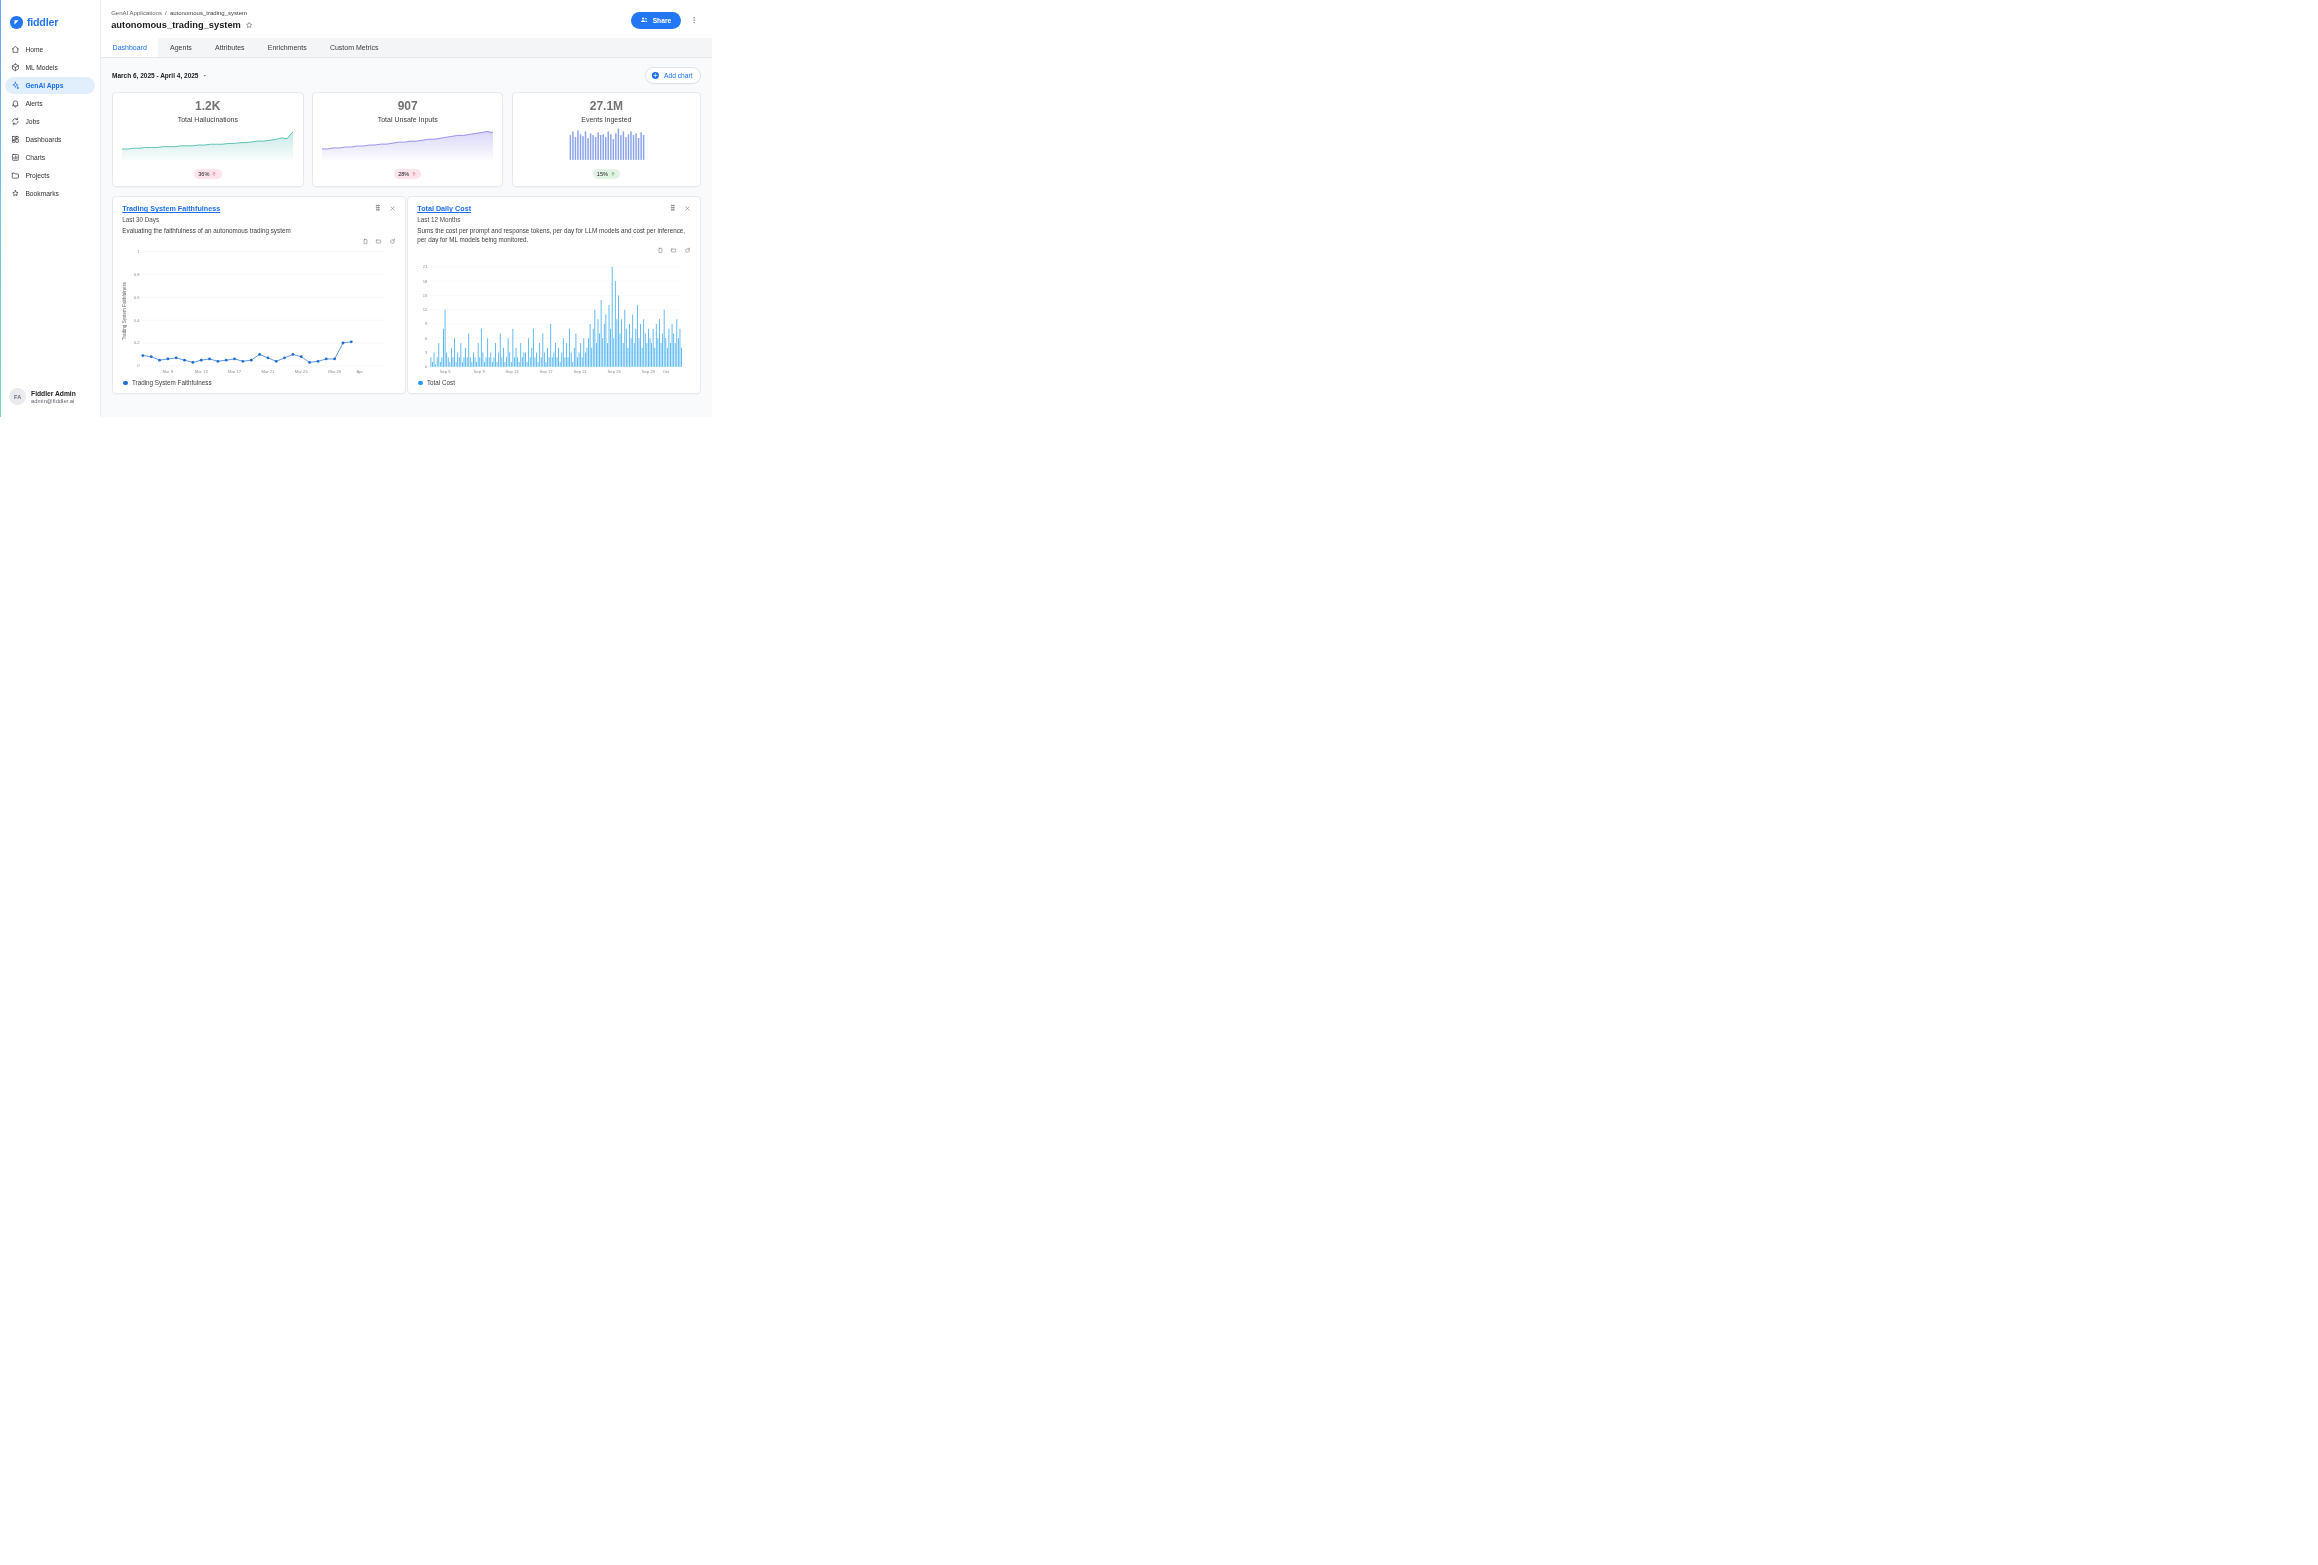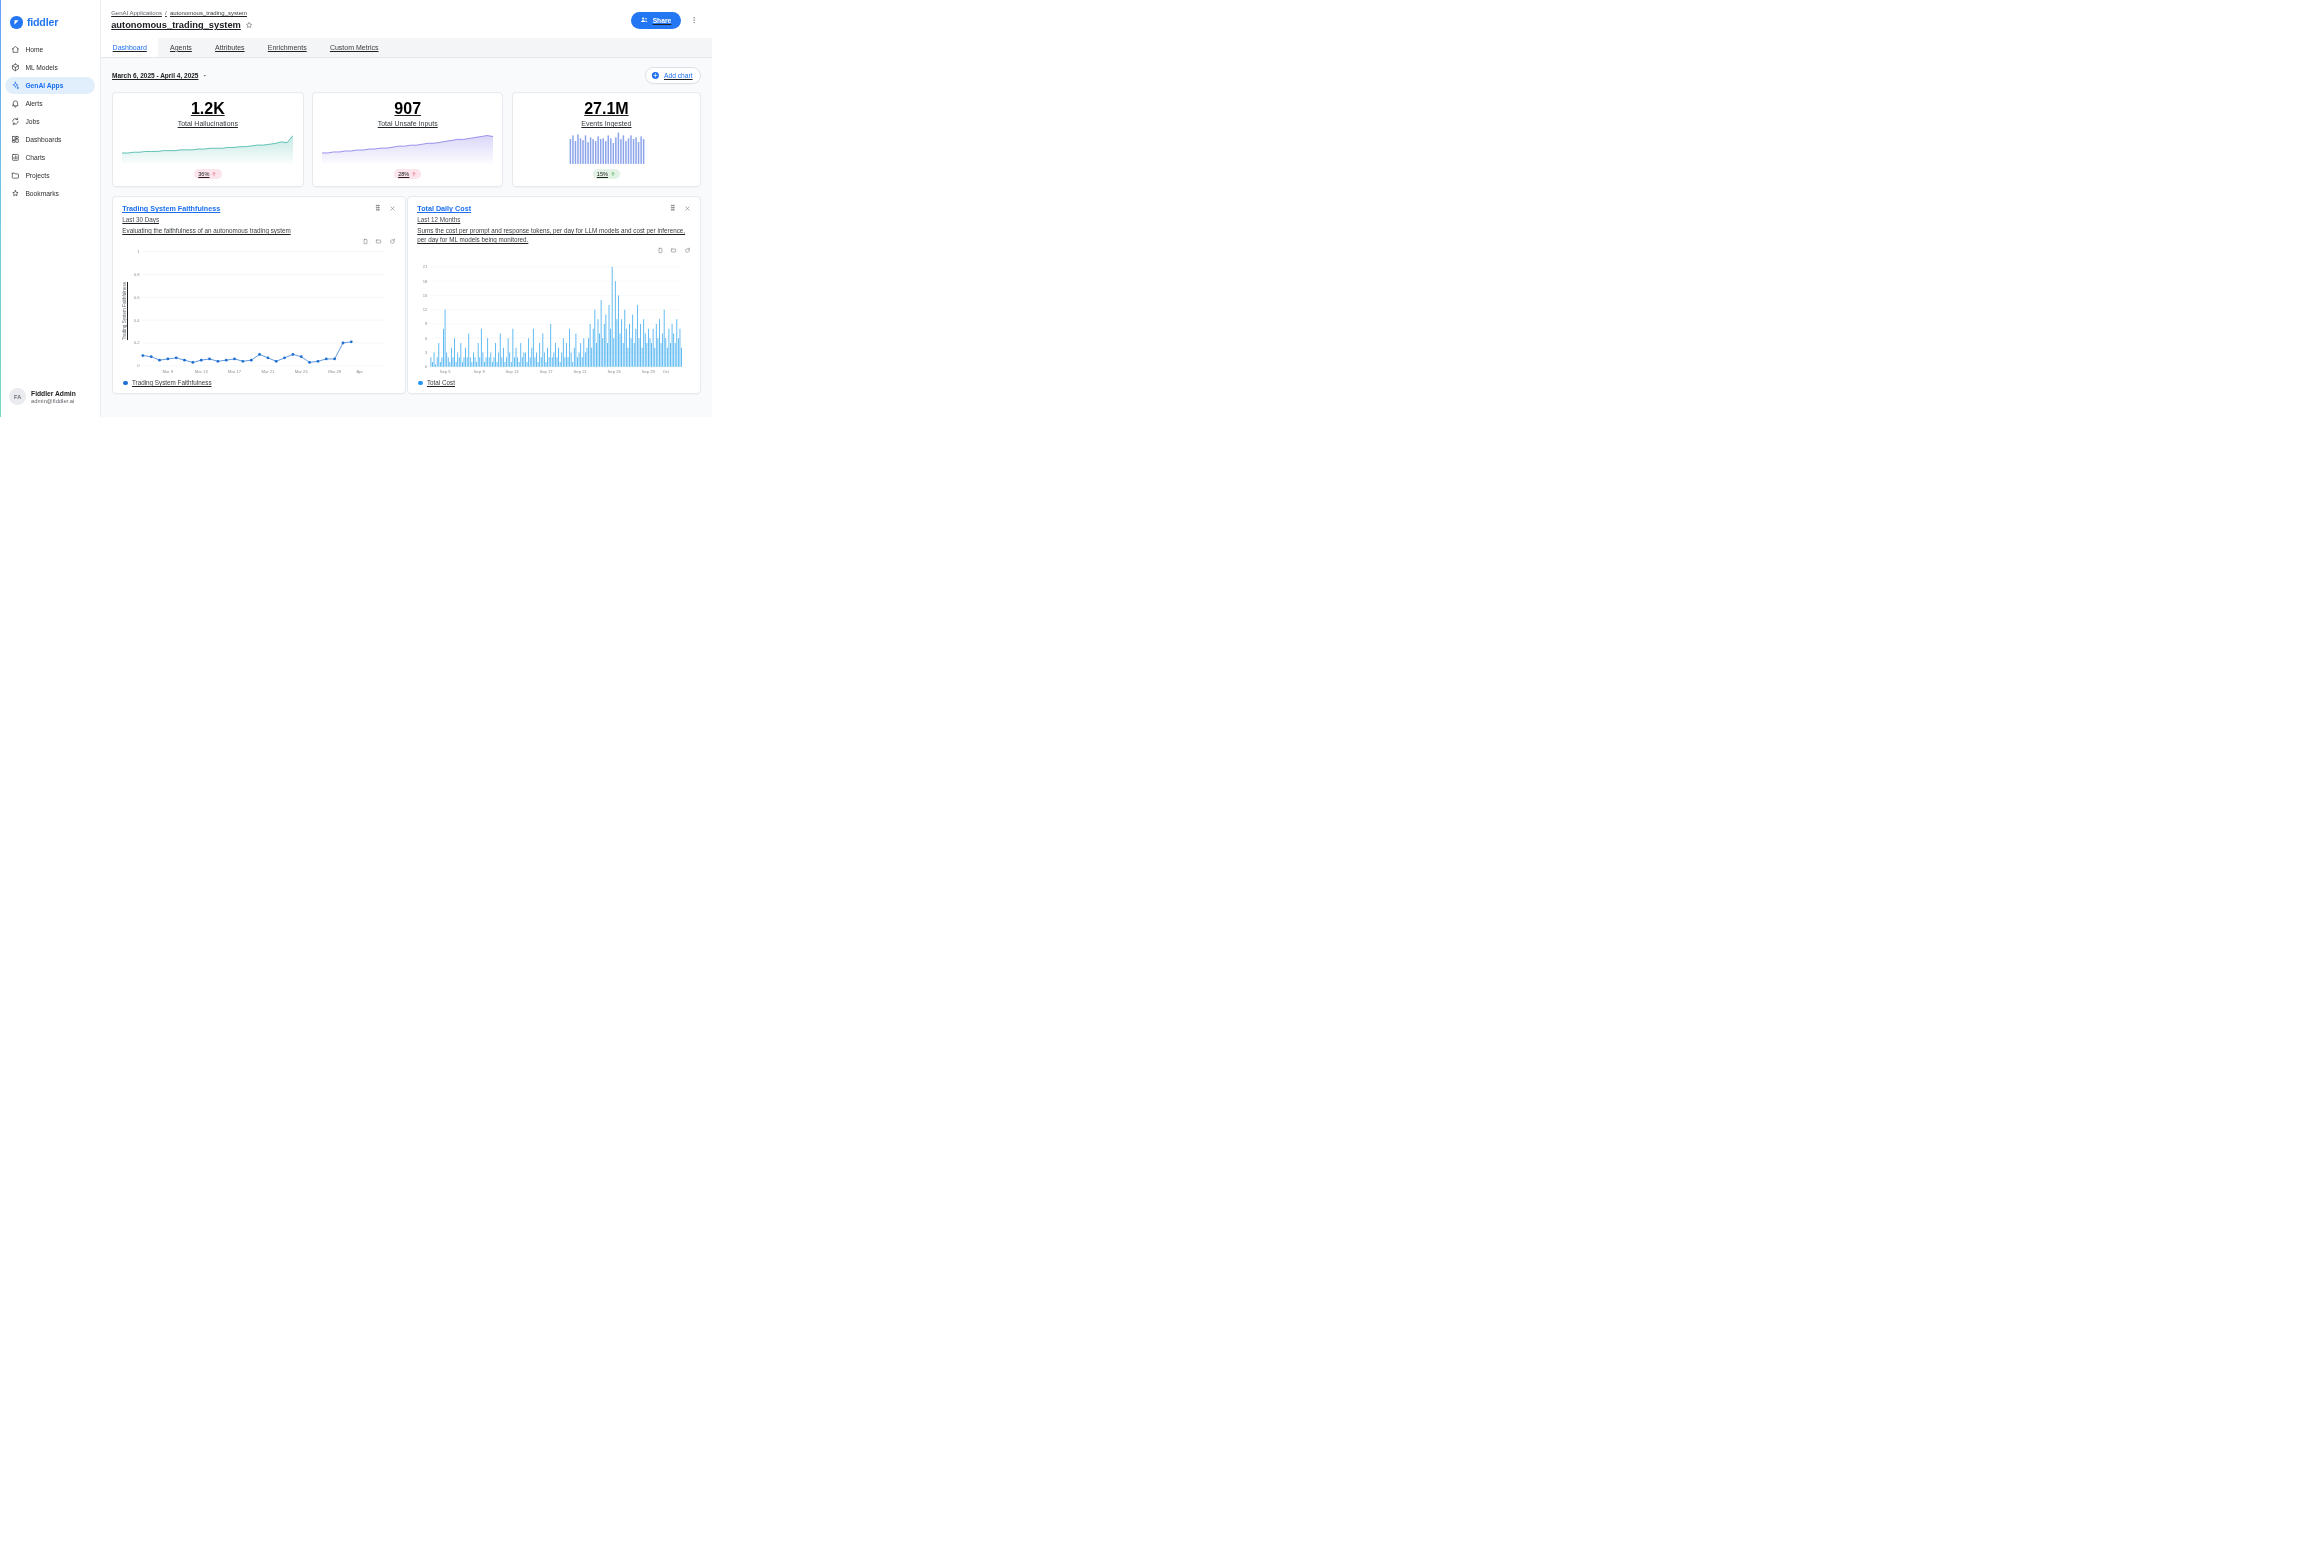--- a/index.html
+++ b/index.html
@@ -24,21 +24,21 @@
   .nav-item.active { background:#e1eefc; color:#1a6ff0; font-weight:600; }
   .nav-item .nicon { width:8.8px; height:8.8px; flex:0 0 8.8px; display:flex; }
   .nav-item svg { stroke:currentColor; fill:none; stroke-width:1.8; stroke-linecap:round; stroke-linejoin:round; }
   .sidebar-user { margin-top:auto; display:flex; align-items:center; gap:5.1px; padding:7.4px 9.3px 12px; }
   .avatar { width:16.7px; height:16.7px; border-radius:50%; background:#e9ebee; color:#6a7076;
              display:flex; align-items:center; justify-content:center; font-size:5.6px; font-weight:700; }
   .user-name { font-size:6.7px; font-weight:700; color:#202124; }
   .user-email { font-size:5.8px; color:#5f6368; margin-top:0.9px; }
 
   
-  .main { flex:1; min-width:0; display:flex; flex-direction:column; background:#fff;text-decoration:underline; }
+  .main { flex:1; min-width:0; display:flex; flex-direction:column; background:#fff; }
   .header { display:flex; justify-content:space-between; align-items:center; padding:10.2px 12px 0 10.2px; }
   .crumbs { font-size:6px; color:#5f6368; display:flex; gap:3.2px; align-items:center; }
   .crumb-link { cursor:pointer; }
   .crumb-cur { color:#3c4043; }
   .page-title-row { display:flex; align-items:center; gap:4.6px; margin-top:4.2px; }
   .page-title { font-size:9.3px; font-weight:700; color:#202124; }
   .star-btn { display:flex; cursor:pointer; color:#5f6368; }
   .header-actions { display:flex; align-items:center; gap:7.4px; }
   .share-btn { display:flex; align-items:center; gap:4.2px; background:#2477f3; color:#fff;
              border:none; border-radius:9.3px; padding:4.2px 9.3px; font-size:6.7px; font-weight:600; cursor:pointer; }
@@ -53,21 +53,21 @@
   .date-range { display:flex; align-items:center; gap:3.7px; font-size:6.5px; font-weight:600;
              color:#202124; cursor:pointer; }
   .add-chart-btn { display:flex; align-items:center; gap:4.2px; background:#fff; color:#1a6ff0;
              border:0.5px solid #dde2e8; border-radius:9.3px; padding:3.2px 7.4px 3.2px 4.6px; font-size:6.7px;
              font-weight:500; cursor:pointer; box-shadow:0 0.5px 0.9px rgba(16,24,40,.04); }
 
   
   .kpi-row { display:flex; gap:8.3px; margin-bottom:9.3px; }
   .card { background:#fff; border:0.5px solid #e6e9ed; border-radius:4.6px; box-shadow:0 0.5px 0.9px rgba(16,24,40,.03); }
   .kpi-card { flex:1; height:95px; padding:7.4px 9.3px 6.5px; display:flex; flex-direction:column; align-items:center; }
-  .kpi-value { font-size:16px; font-weight:600; color:#000000; line-height:1.15; }
+  .kpi-value { font-size:12px; font-weight:600; color:#737373; line-height:1.15; }
   .kpi-label { font-size:7px; color:#3c4043; margin-top:1.9px; }
   .kpi-spark { width:100%; height:24px; margin-top:4.2px; }
   .kpi-spark.narrow { width:44%; }
   .kpi-badge { margin-top:4.6px; display:flex; align-items:center; gap:1.9px; border-radius:5.6px;
              padding:1.9px 4.2px; font-size:5.6px; color:#202124; }
   .kpi-badge.negative { background:#fbe4ec; }
   .kpi-badge.positive { background:#e2f2e4; }
   .kpi-badge svg { stroke-width:2; fill:none; stroke-linecap:round; stroke-linejoin:round; }
   .kpi-badge.negative svg { stroke:#e8506a; }
   .kpi-badge.positive svg { stroke:#2e9e44; }

